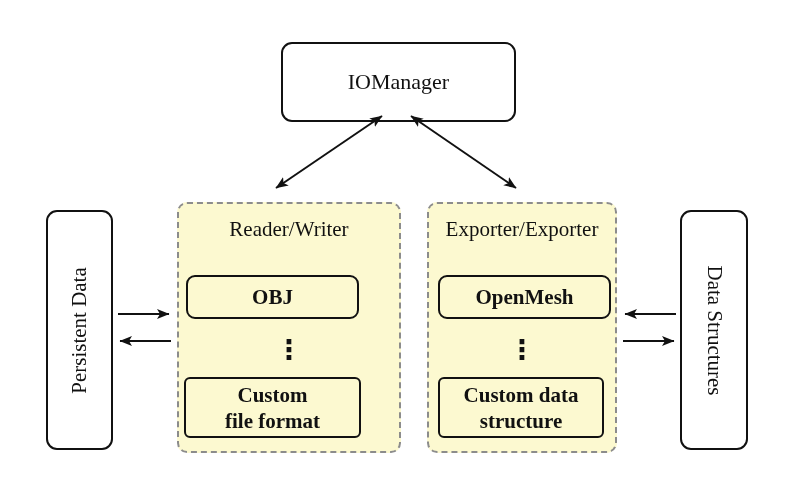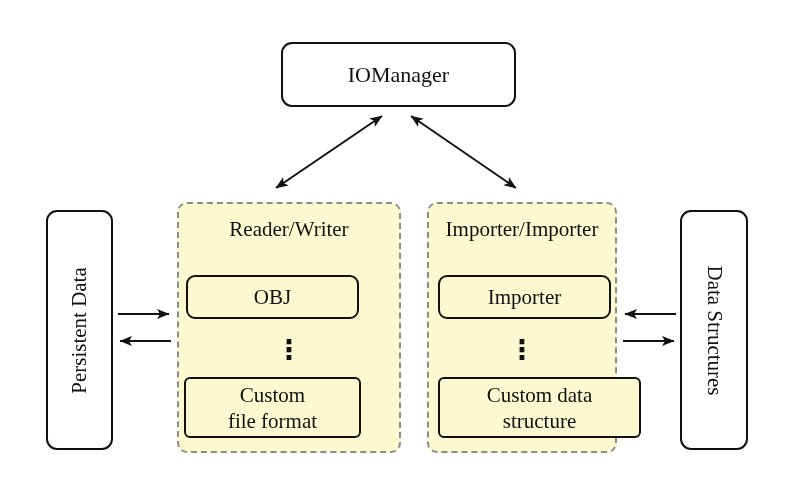--- a/index.html
+++ b/index.html
@@ -21,21 +21,21 @@
     position: absolute;
     background: #ffffff;
     border: 2.5px solid #111111;
     border-radius: 11px;
     display: flex;
     align-items: center;
     justify-content: center;
     box-sizing: border-box;
   }
   #iomanager {
-    left: 281px; top: 42px; width: 235px; height: 65px;
+    left: 281px; top: 42px; width: 235px; height: 80px;
     font-size: 22px;
   }
   #persistent-data {
     left: 46px; top: 210px; width: 67px; height: 240px;
   }
   #data-structures {
     left: 680px; top: 210px; width: 68px; height: 240px;
   }
   .vlabel {
     white-space: nowrap;
@@ -68,25 +68,26 @@
     border: 2px solid #111111;
     border-radius: 9px;
     display: flex;
     align-items: center;
     justify-content: center;
     box-sizing: border-box;
     font-size: 21px;
     text-align: center;
     line-height: 26px;
     white-space: pre-line;
+    font-weight: bold;
   }
   .inner-top    { left: 7px;  top: 71px;  width: 173px; height: 44px; }
   .inner-bottom { left: 5px;  top: 173px; width: 177px; height: 61px; border-radius: 6px; }
   #group-importer-exporter .inner-top    { left: 9px; width: 173px; }
-  #group-importer-exporter .inner-bottom { left: 9px; width: 203px; }
+  #group-importer-exporter .inner-bottom { left: 9px; width: 166px; }
   .dots {
     position: absolute;
     top: 122px; left: 0; right: 0;
     height: 46px;
     display: flex;
     align-items: center;
     justify-content: center;
     font-size: 27px;
     font-weight: bold;
     font-family: "DejaVu Sans", sans-serif;
@@ -122,23 +123,23 @@
       <span>OBJ</span>
     </div>
     <div class="dots">⋮</div>
     <div class="inner-box inner-bottom">
       <span>Custom
 file format</span>
     </div>
   </div>
 
   <div class="group" id="group-importer-exporter">
-    <div class="group-title">Importer/Importer</div>
+    <div class="group-title">Exporter/Exporter</div>
     <div class="inner-box inner-top">
-      <span>Importer</span>
+      <span>OpenMesh</span>
     </div>
     <div class="dots">⋮</div>
     <div class="inner-box inner-bottom">
       <span>Custom data
 structure</span>
     </div>
   </div>
 
   <svg id="arrow-layer" viewBox="0 0 800 489" xmlns="http://www.w3.org/2000/svg">
     <defs>

